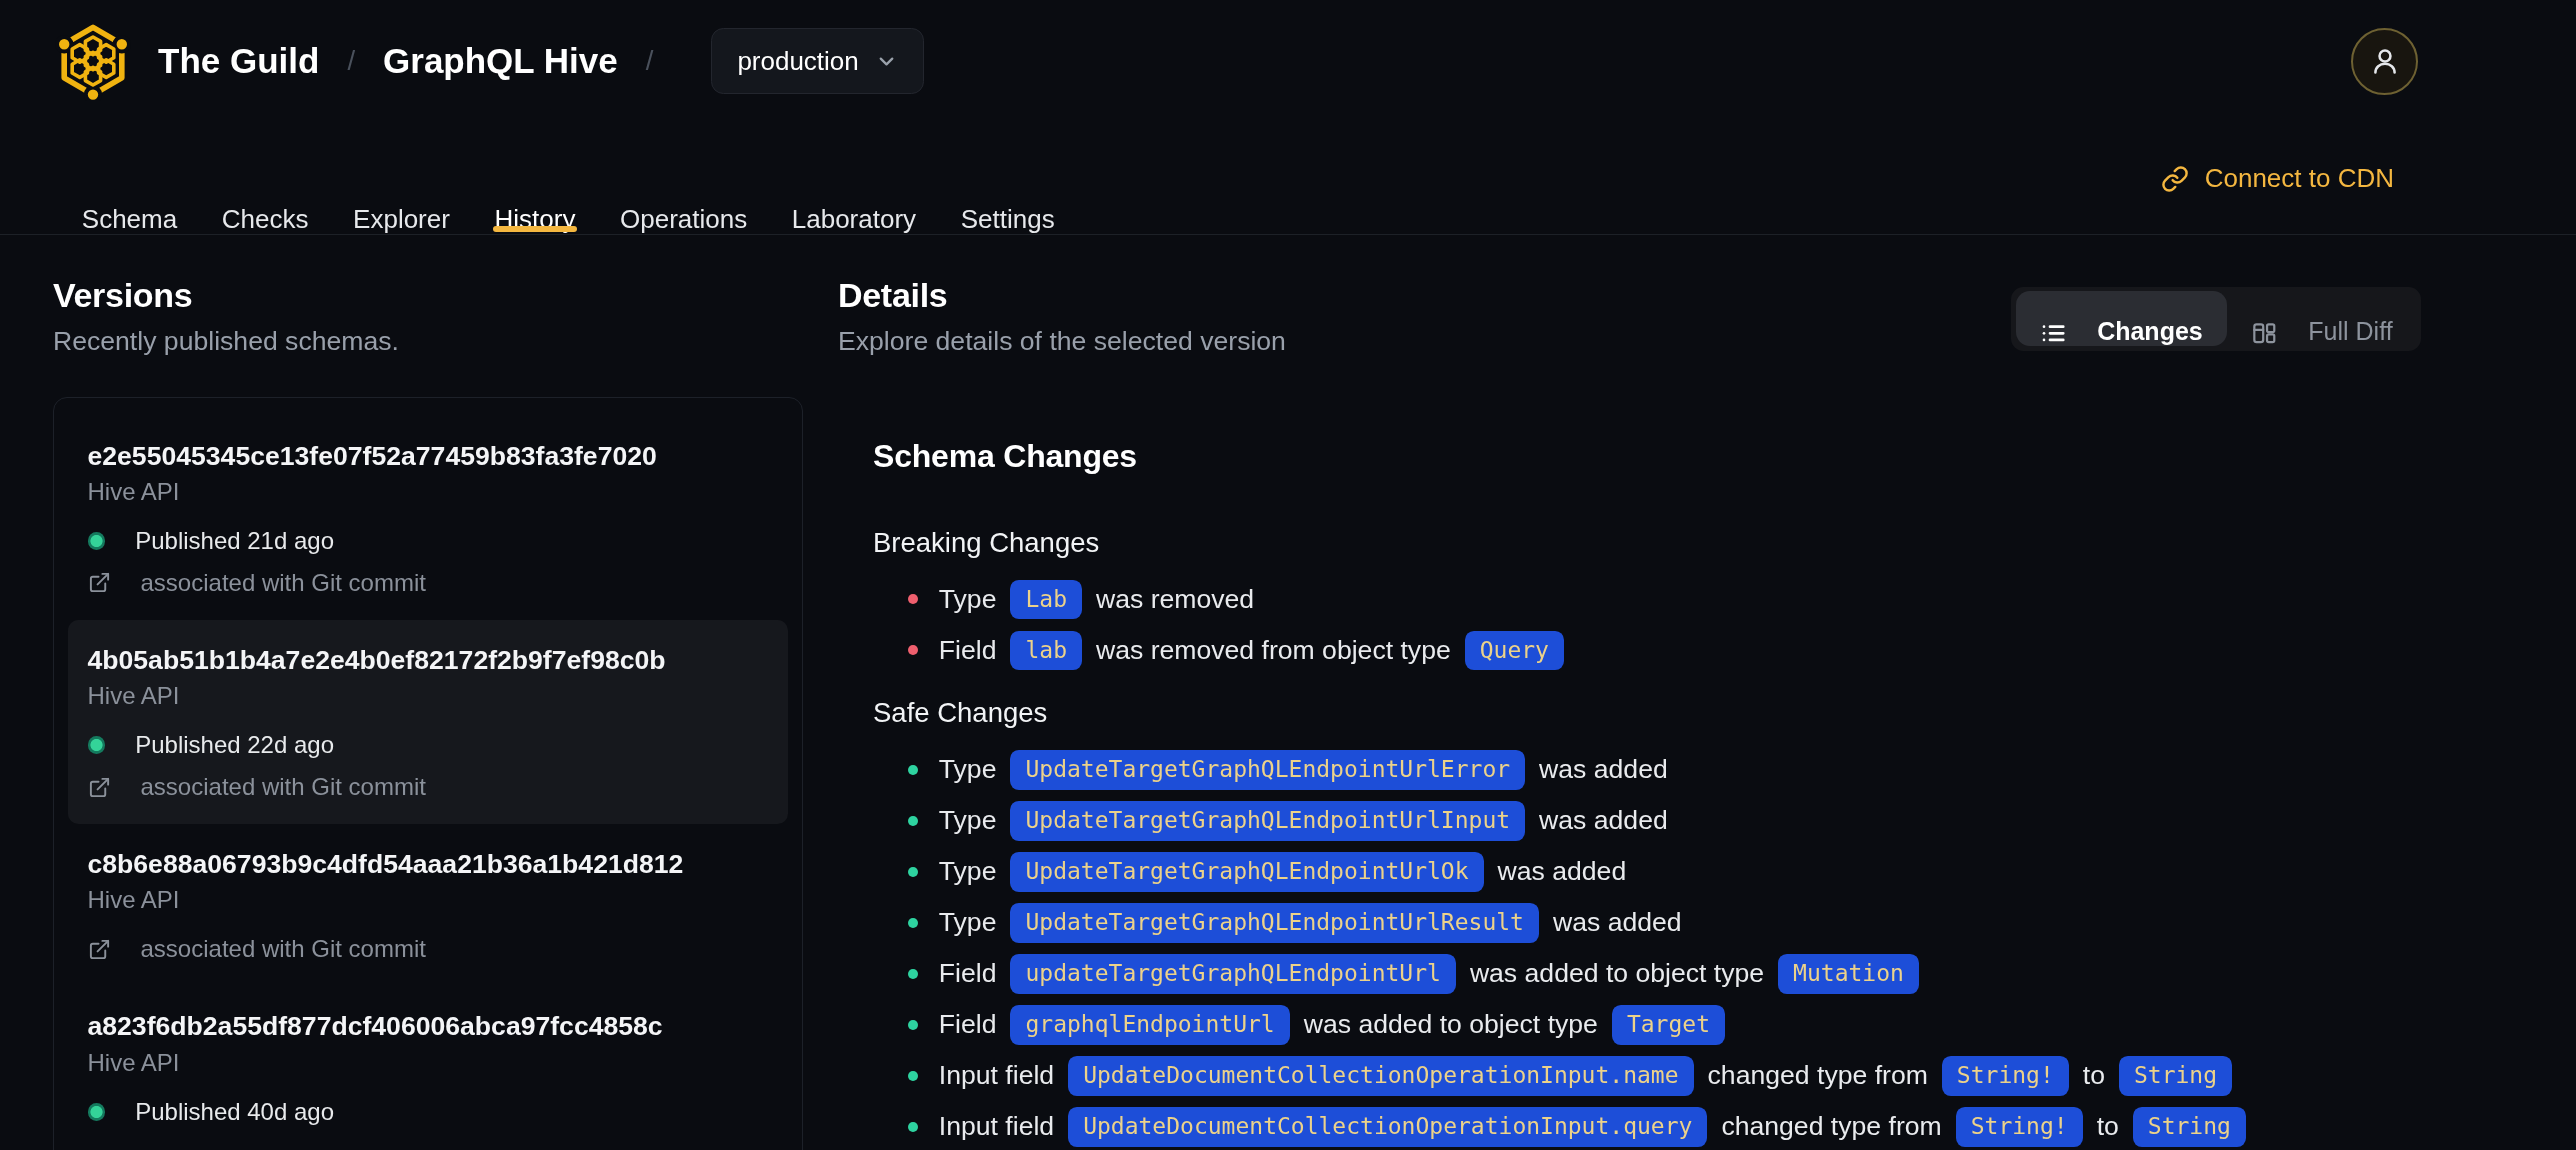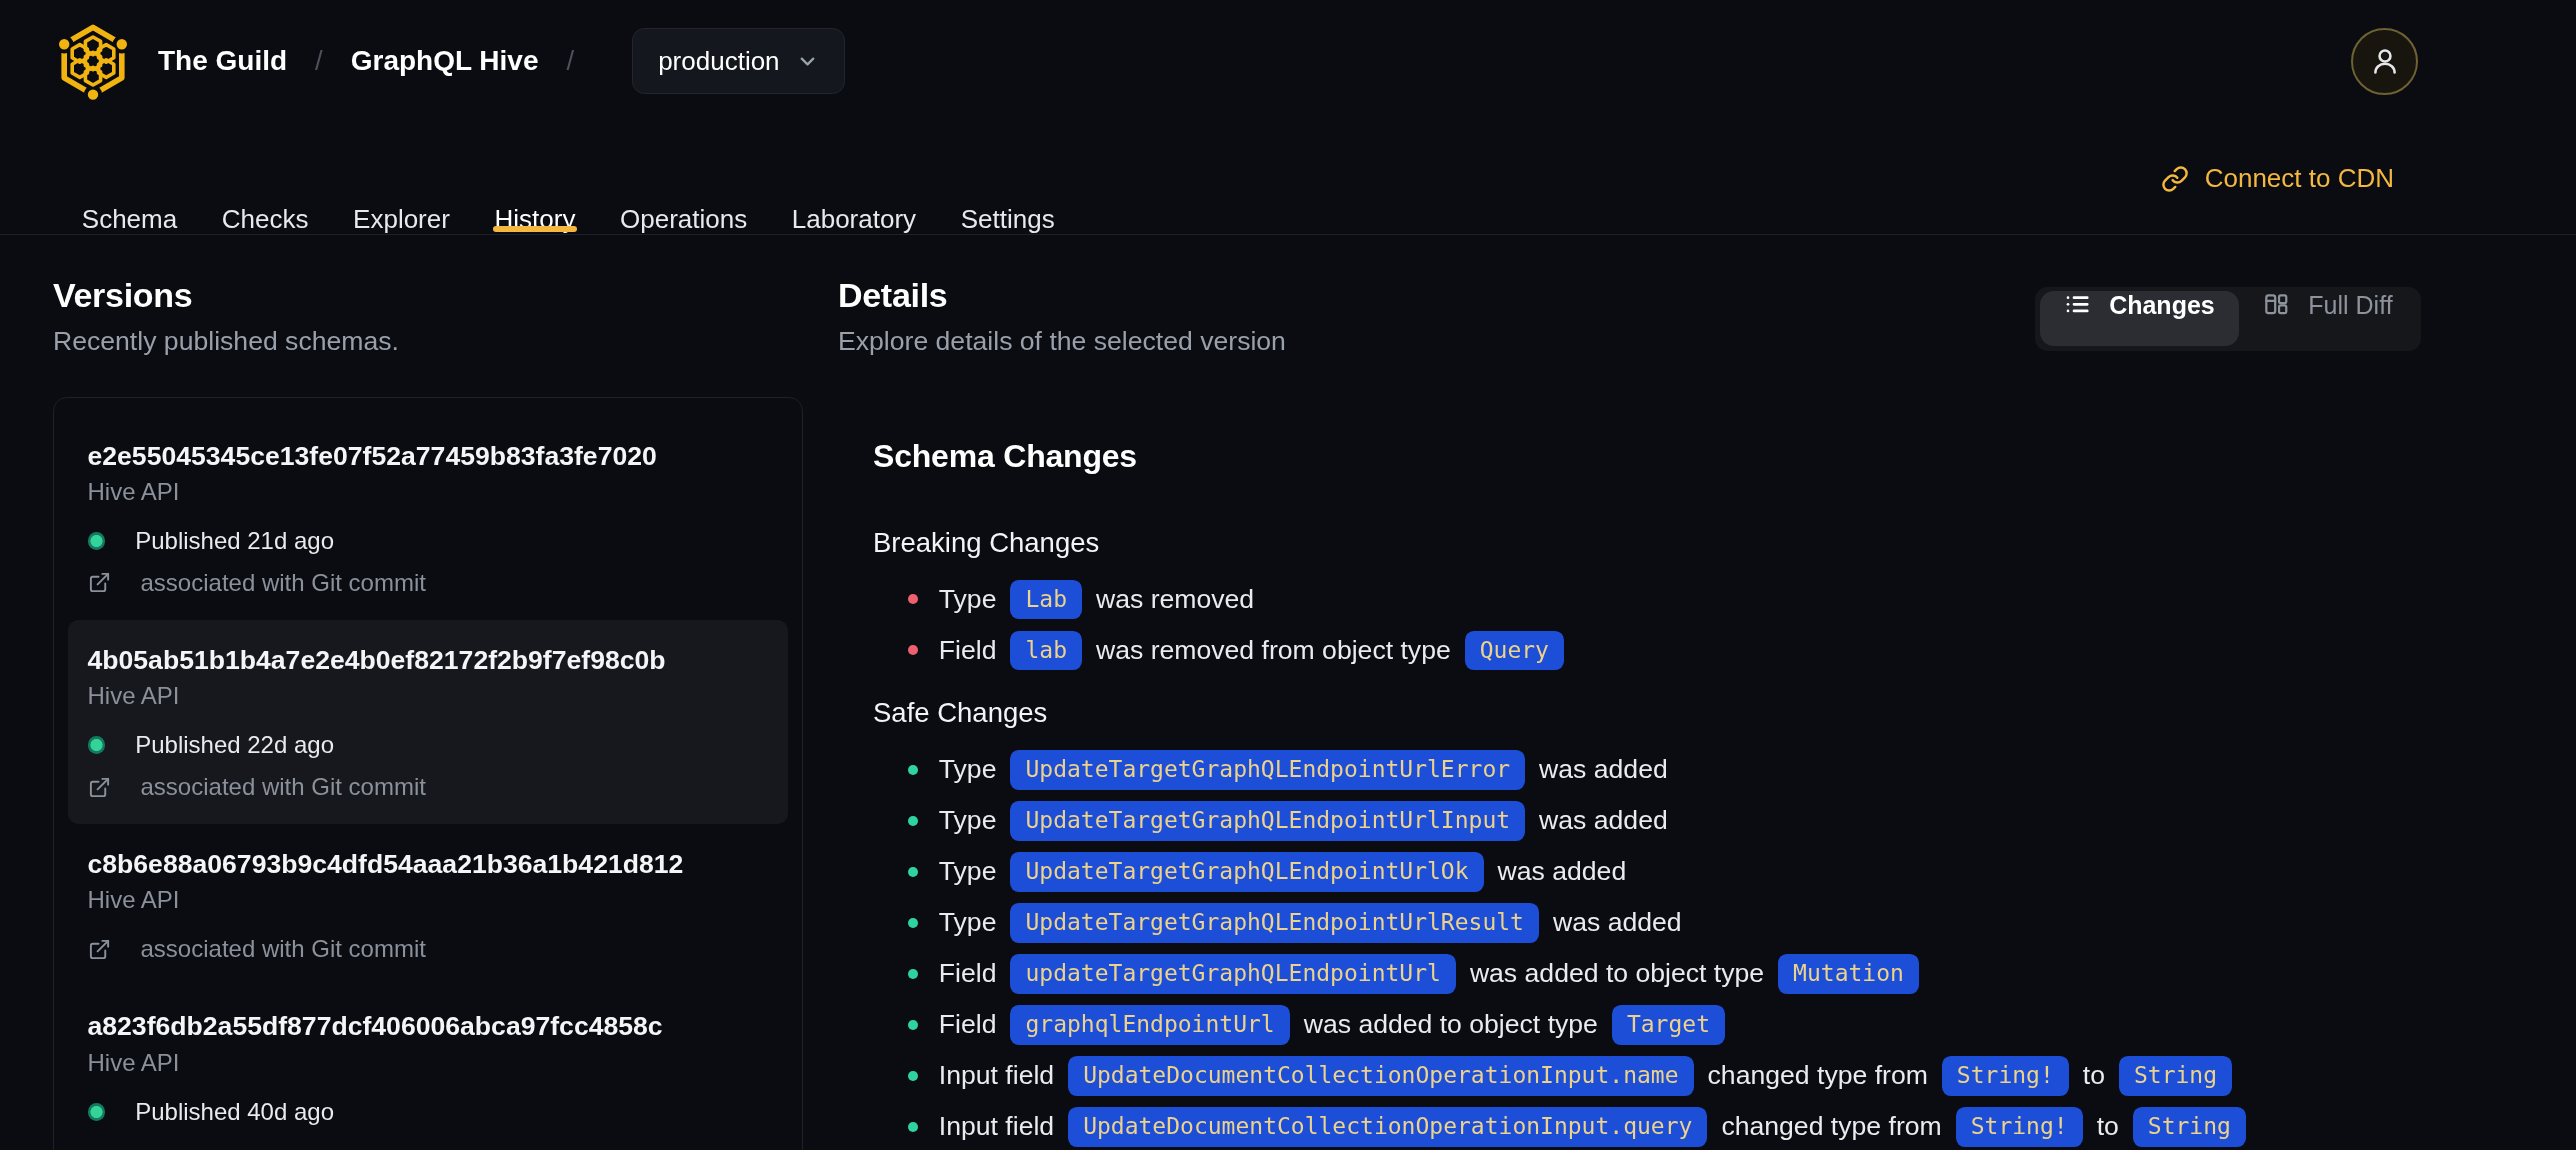--- a/index.html
+++ b/index.html
@@ -11,21 +11,21 @@
     position: relative;
     font-family: "Liberation Sans", "DejaVu Sans", sans-serif;
     color: #e9ebee;
   }
   button { font-family: inherit; cursor: pointer; }
 
   
   .topbar { position: absolute; top: 0; left: 0; right: 0; height: 235px; border-bottom: 1.8px solid #1d2127; background: #0a0c11; }
   .brand-row { position: absolute; top: 0; left: 53px; right: 158px; height: 122px; display: flex; align-items: center; }
   .logo { width: 80px; height: 80px; flex: none; display: flex; }
-  .crumb-org, .crumb-project { font-size: 28px; font-weight: 600; color: #ffffff; white-space: nowrap; }
+  .crumb-org, .crumb-project { font-size: 35px; font-weight: 600; color: #ffffff; white-space: nowrap; }
   .crumb-org { margin-left: 25px; }
   .crumb-sep { color: #4a515c; font-size: 27.5px; margin: 0 28px; font-weight: 400; }
   .target-btn {
     margin-left: 30px; display: flex; align-items: center; gap: 16px;
     background: #14171d; border: 0.9px solid #23262e; border-radius: 12.4px;
     height: 66px; padding: 0 25px; color: #ffffff; font-size: 26px; font-weight: 500;
   }
   .chevron-icon { width: 23px; height: 23px; }
   .avatar {
     margin-left: auto; width: 67px; height: 67px; border-radius: 50%;
@@ -57,21 +57,21 @@
   .v-row { display: flex; align-items: center; gap: 30px; line-height: 28px; }
   .v-published { font-size: 24px; color: #e8eaec; margin-bottom: 14px; }
   .pub-dot { width: 17.7px; height: 17.7px; border-radius: 50%; flex: none;
     background: radial-gradient(circle, #34d399 0 46%, #147a5e 52% 100%); }
   .v-git { font-size: 24px; color: #8b919b; }
   .ext-icon { width: 23px; height: 23px; flex: none; }
 
   .details-panel { position: absolute; left: 838px; right: 155px; top: 39px; }
   .details-head { display: flex; justify-content: space-between; align-items: flex-start; }
   .view-toggle { display: flex; background: #16171b; border-radius: 12.4px; padding: 4.4px; height: 64px; align-items: stretch; margin-top: 10.6px; }
-  .toggle-btn { display: flex; align-items: flex-start; gap: 19px; border: none; background: transparent; color: #8d939d; font-size: 25px; font-weight: 500; padding: 0 24px; border-radius: 14px; }
+  .toggle-btn { display: flex; align-items: flex-end; gap: 31px; border: none; background: transparent; color: #8d939d; font-size: 25px; font-weight: 500; padding: 0 24px; border-radius: 14px; }
   .toggle-btn.active { background: #2b2d33; color: #ffffff; font-weight: 600; }
   .toggle-icon { width: 26.6px; height: 26.6px; }
 
   .schema-changes { margin-top: 80px; margin-left: 35px; }
   .sc-title { font-size: 32px; font-weight: 700; color: #ffffff; margin: 0 0 50px; letter-spacing: -0.2px; }
   .change-group { }
   .group-title { font-size: 27.5px; font-weight: 500; color: #f2f4f6; margin: 0 0 14px; line-height: 35px; }
   .change-list { list-style: none; margin: 0 0 19.5px; padding: 0 0 0 35px; }
   .change-row { display: flex; align-items: center; gap: 14px; min-height: 51px; }
   .bullet { width: 9.8px; height: 9.8px; border-radius: 50%; flex: none; margin-right: 7px; }

